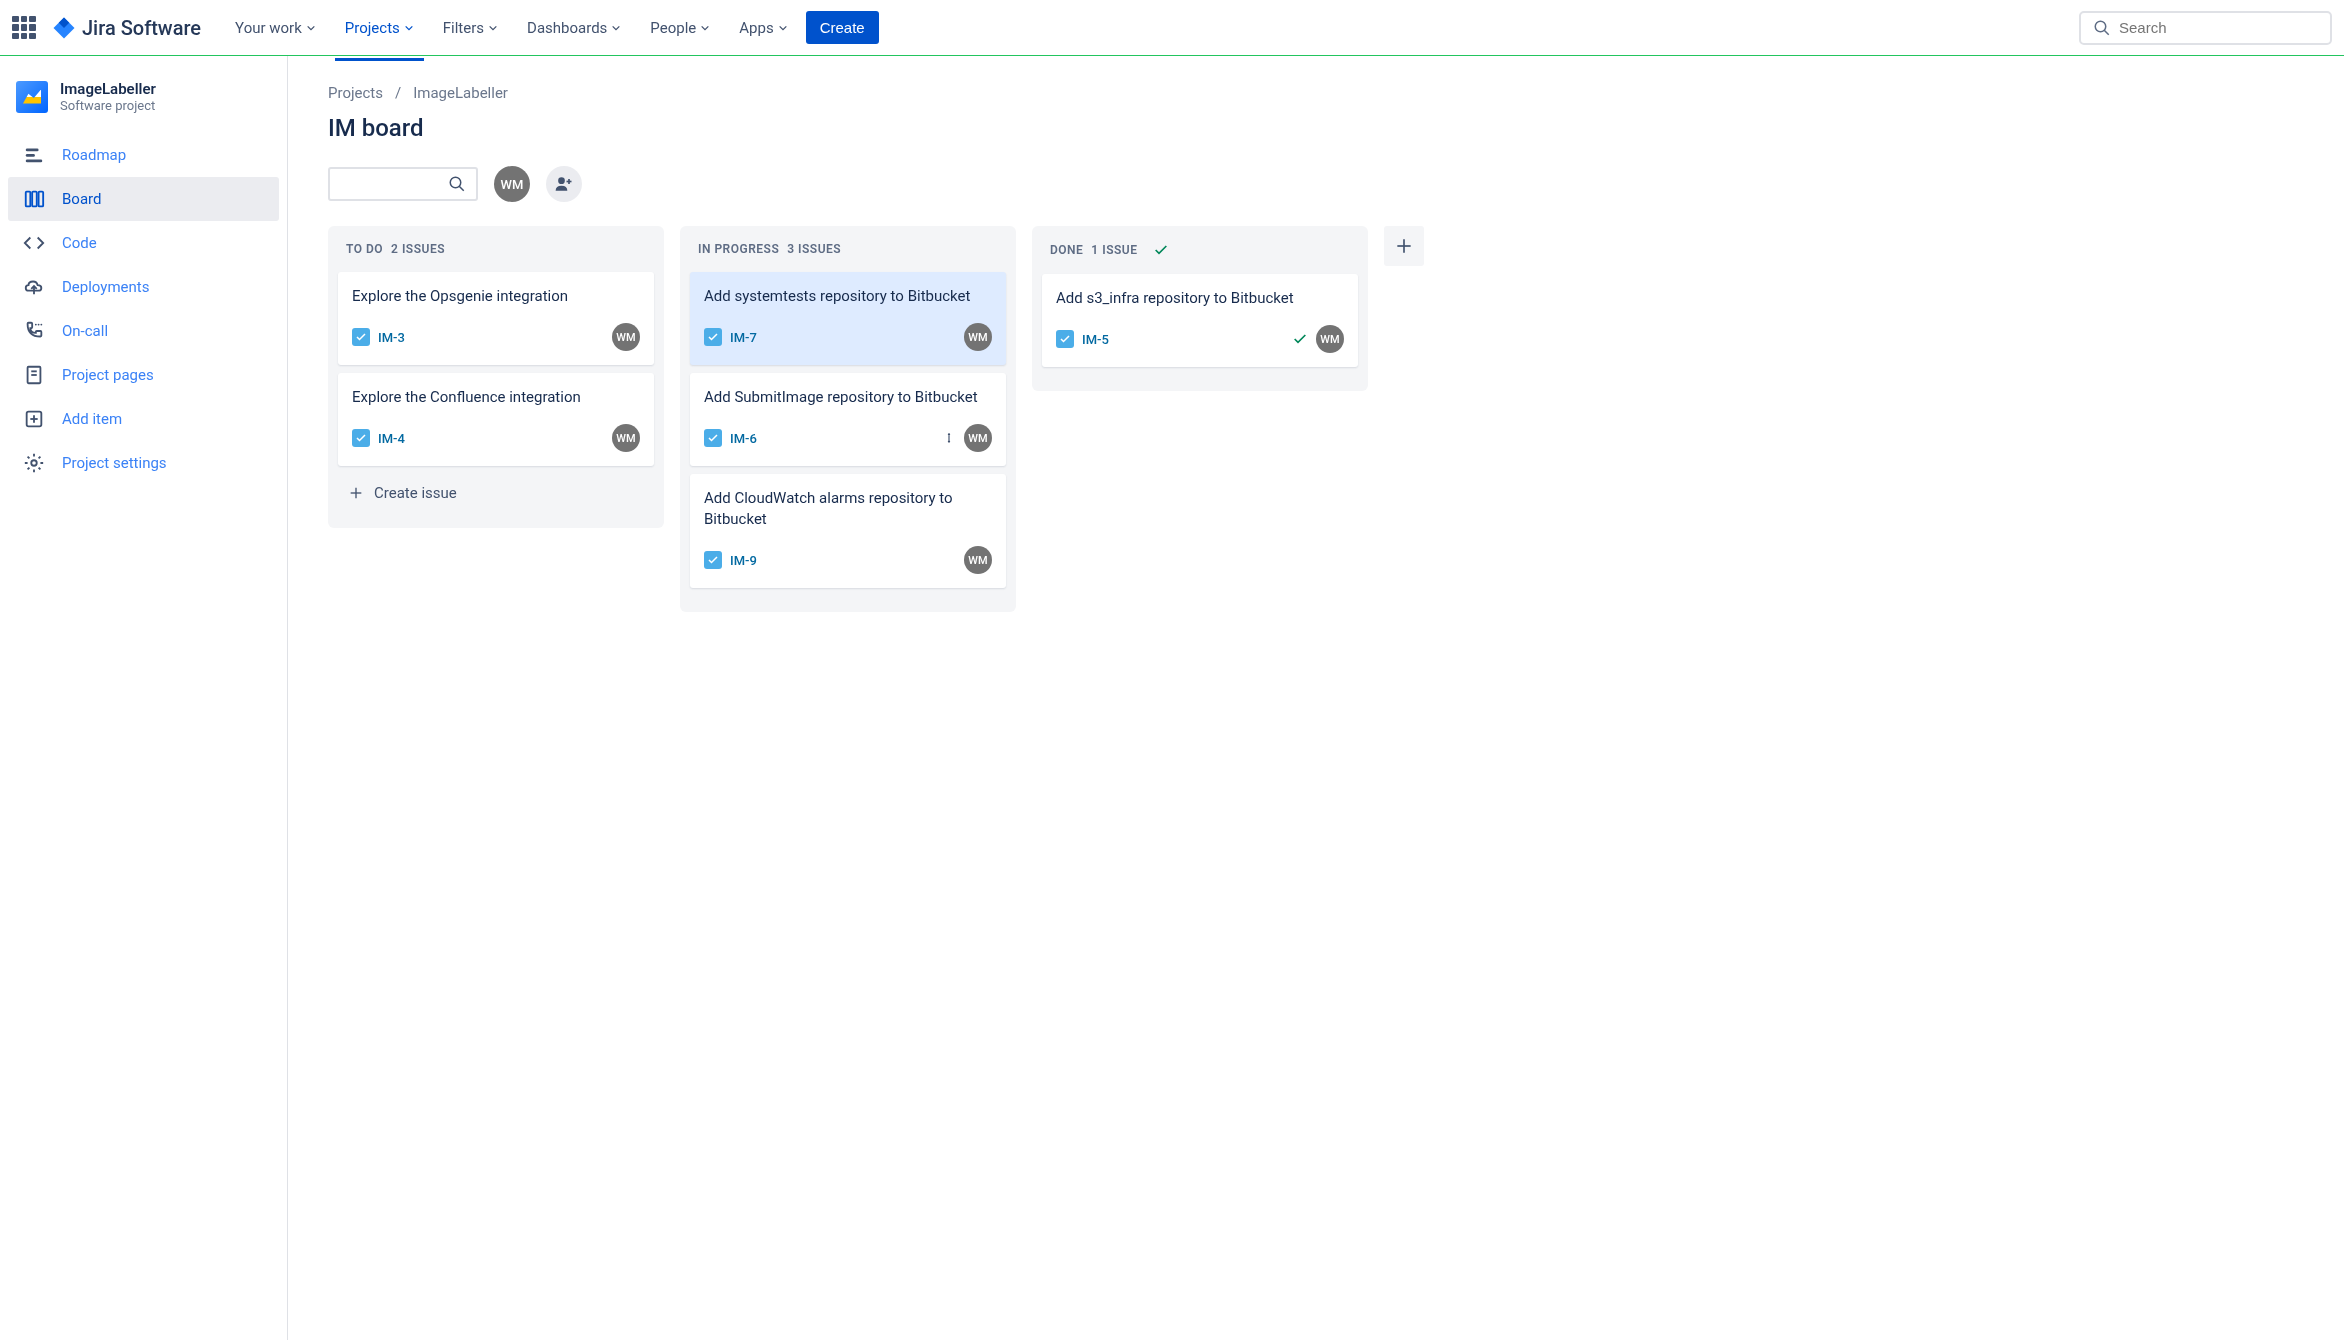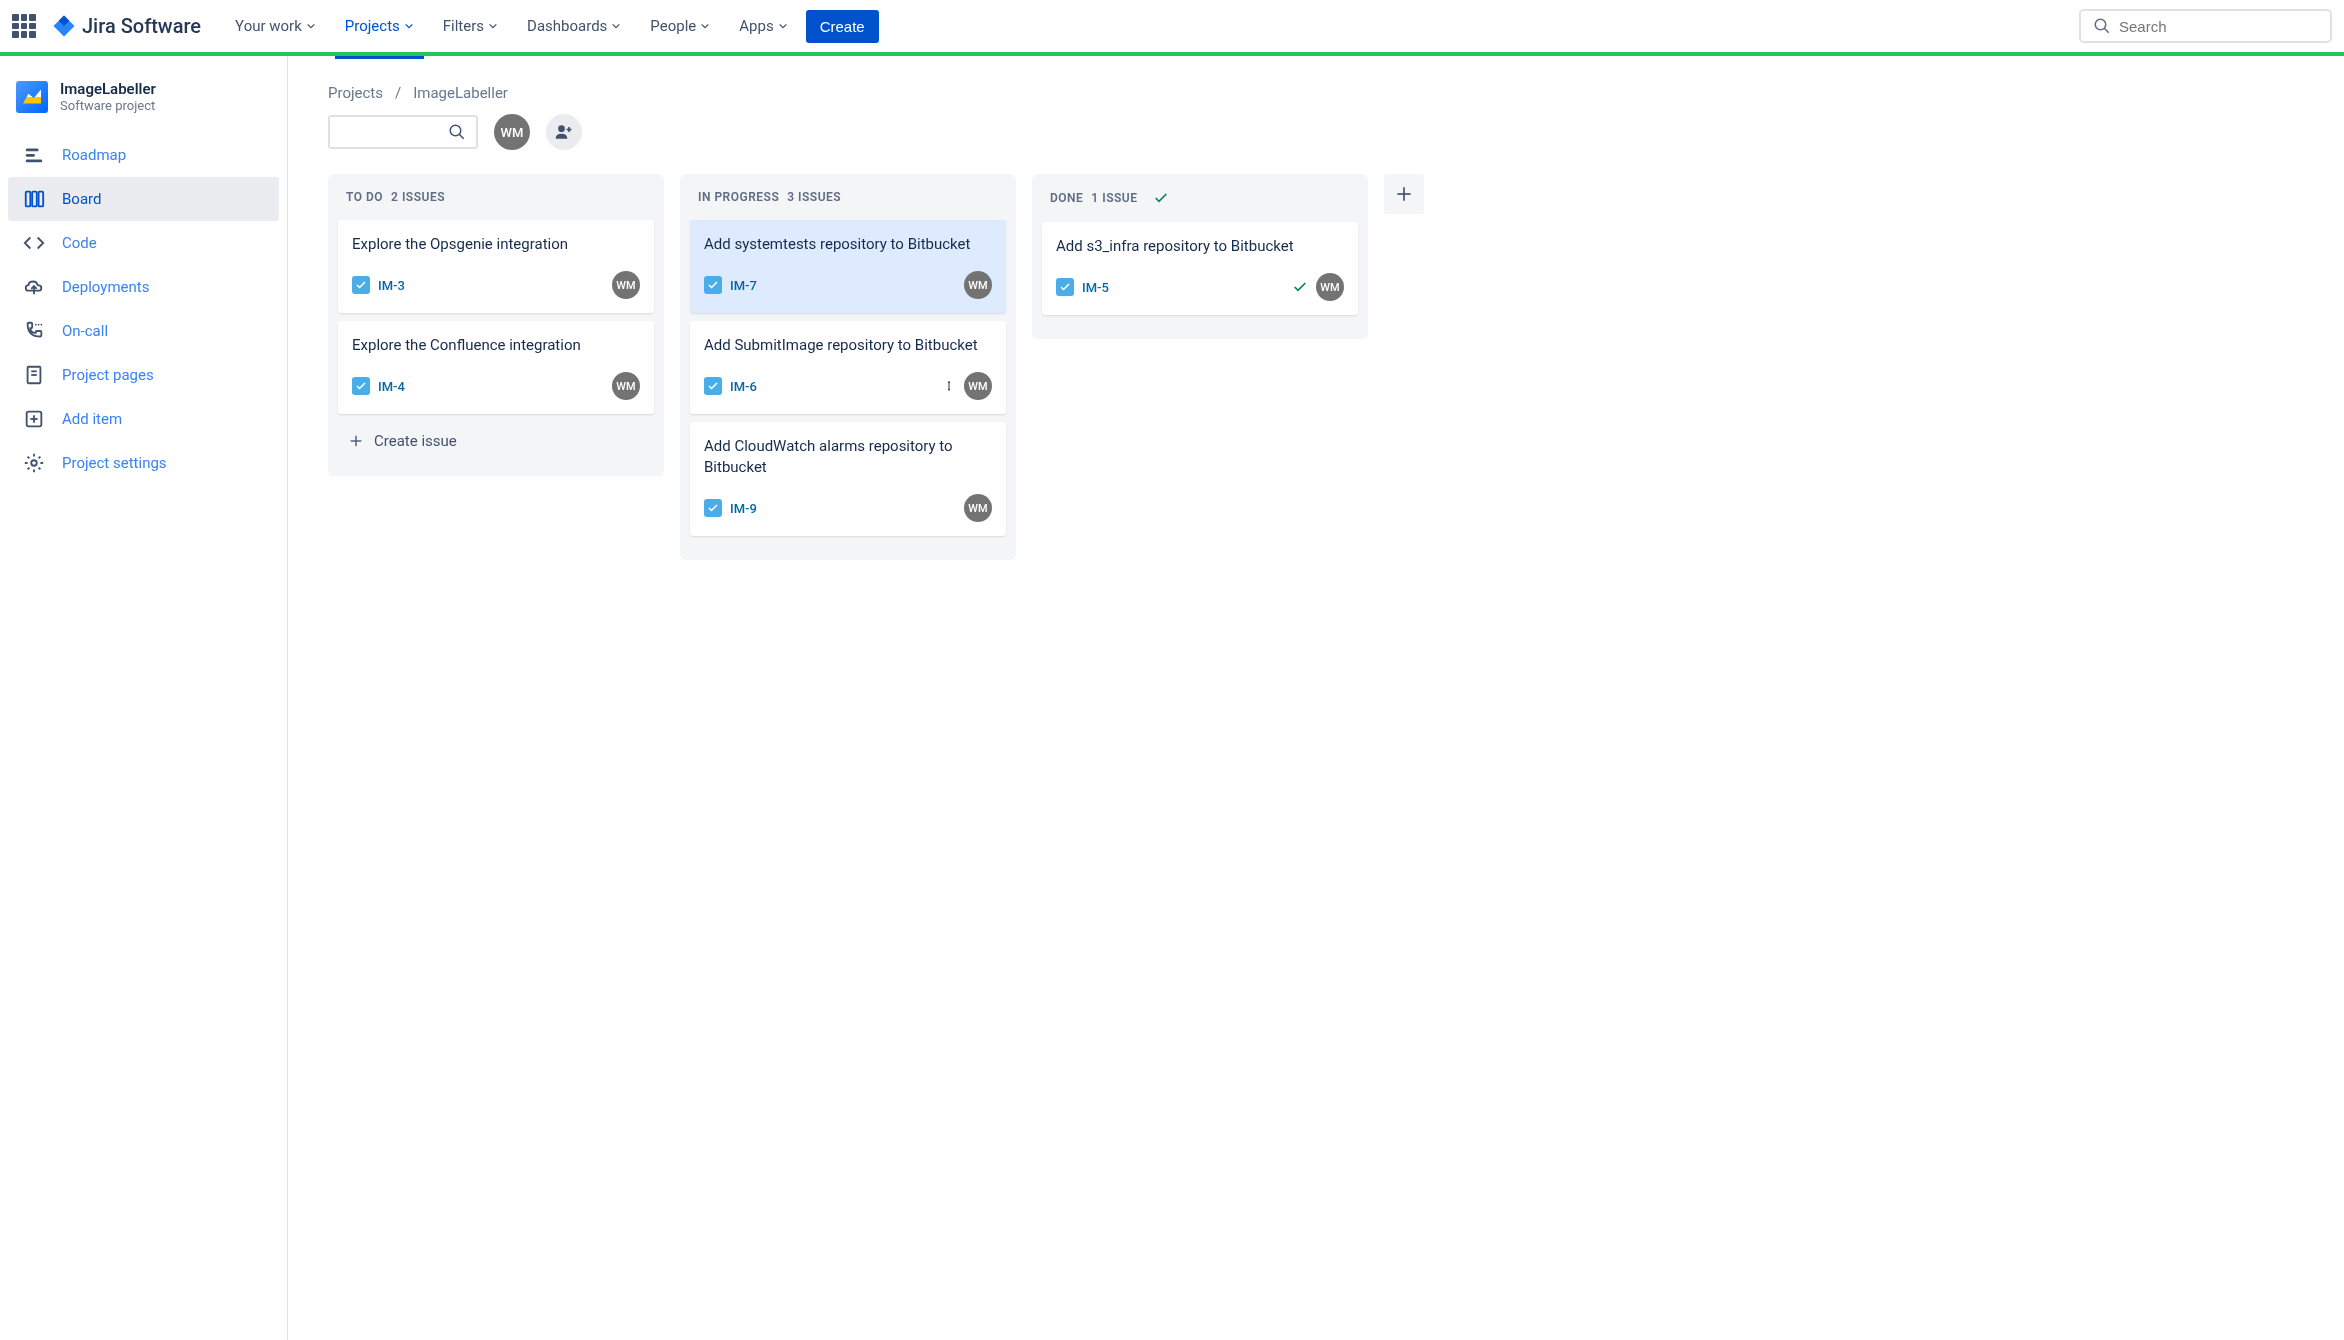--- a/index.html
+++ b/index.html
@@ -1,19 +1,19 @@
 <!DOCTYPE html>
 <html><head>
   <meta charset="utf-8">
   <style>
     * { box-sizing: border-box; margin: 0; padding: 0; }
     body { font-family: -apple-system, BlinkMacSystemFont, 'Segoe UI', Roboto, sans-serif; color: #172B4D; background: #fff; }
     
     
-    .topnav { display: flex; align-items: center; height: 56px; padding: 0 12px; border-bottom: 4px solid #22c55e; }
+    .topnav { display: flex; align-items: center; height: 56px; padding: 0 12px; border-bottom: 1px solid #22c55e; }
     .apps-icon { width: 24px; height: 24px; display: grid; grid-template-columns: repeat(3, 1fr); grid-template-rows: repeat(3, 1fr); gap: 2px; margin-right: 16px; cursor: pointer; }
     .apps-icon span { background: #42526E; border-radius: 1px; }
     .logo { display: flex; align-items: center; gap: 6px; font-size: 20px; font-weight: 500; color: #253858; margin-right: 24px; }
     .logo-svg { width: 24px; height: 24px; }
     .nav-items { display: flex; align-items: center; gap: 9px; }
     .nav-item { display: flex; align-items: center; gap: 4px; padding: 8px 10px; font-size: 15px; color: #42526E; cursor: pointer; border-radius: 3px; position: relative; }
     .nav-item.active { color: #0052CC; }
     .nav-item.active::after { content: ''; position: absolute; bottom: -16px; left: 0; right: 0; height: 3px; background: #0052CC; }
     .chevron-down { width: 10px; height: 10px; }
     .create-btn { background: #0052CC; color: #fff; border: none; padding: 8px 14px; border-radius: 3px; font-size: 15px; font-weight: 500; cursor: pointer; margin-left: 8px; }
@@ -232,20 +232,21 @@
         </div>
       </div>
   </div>
 
   <div class="main">
     <div class="breadcrumb">
       <a href="#">Projects</a>
       <span class="breadcrumb-sep">/</span>
       <a href="#">ImageLabeller</a>
     </div>
+    <h1 class="page-title">IM board</h1>
 
     <div class="filters">
       <div class="filter-search">
         <input type="text" style="">
         <svg viewBox="0 0 24 24">
             <circle cx="10" cy="10" r="7" fill="none" stroke="#42526E" stroke-width="2"></circle>
             <line x1="15" y1="15" x2="21" y2="21" stroke="#42526E" stroke-width="2"></line>
           </svg>
       </div>
       <div class="avatar">WM</div>

